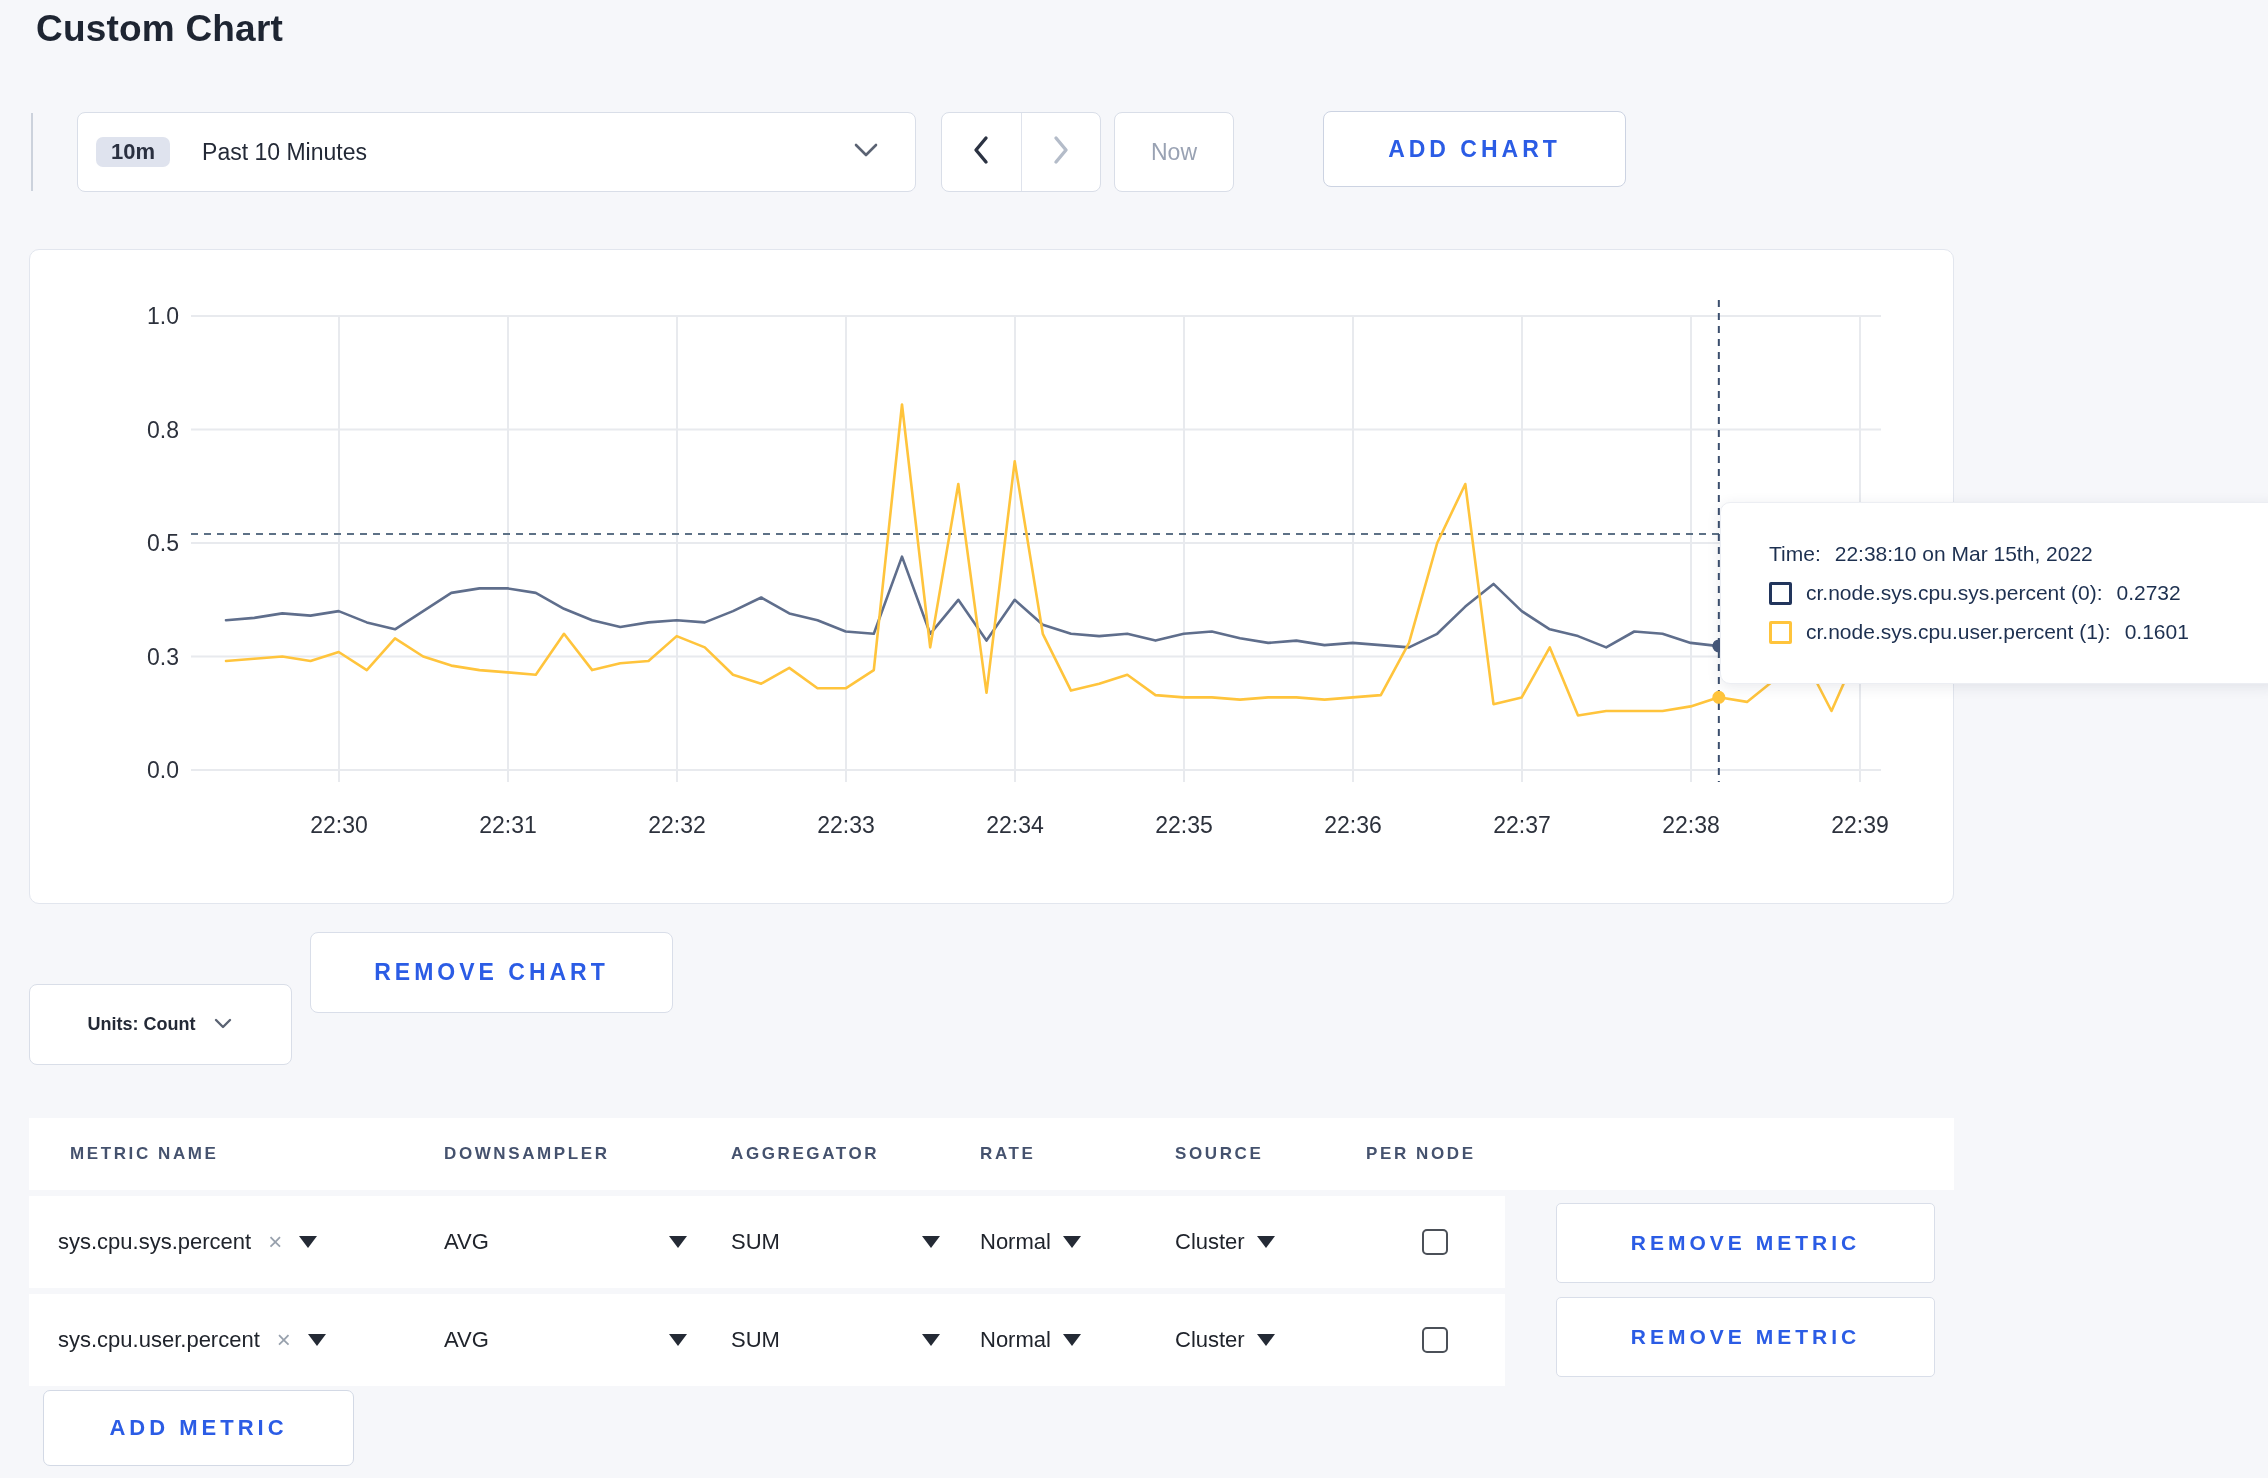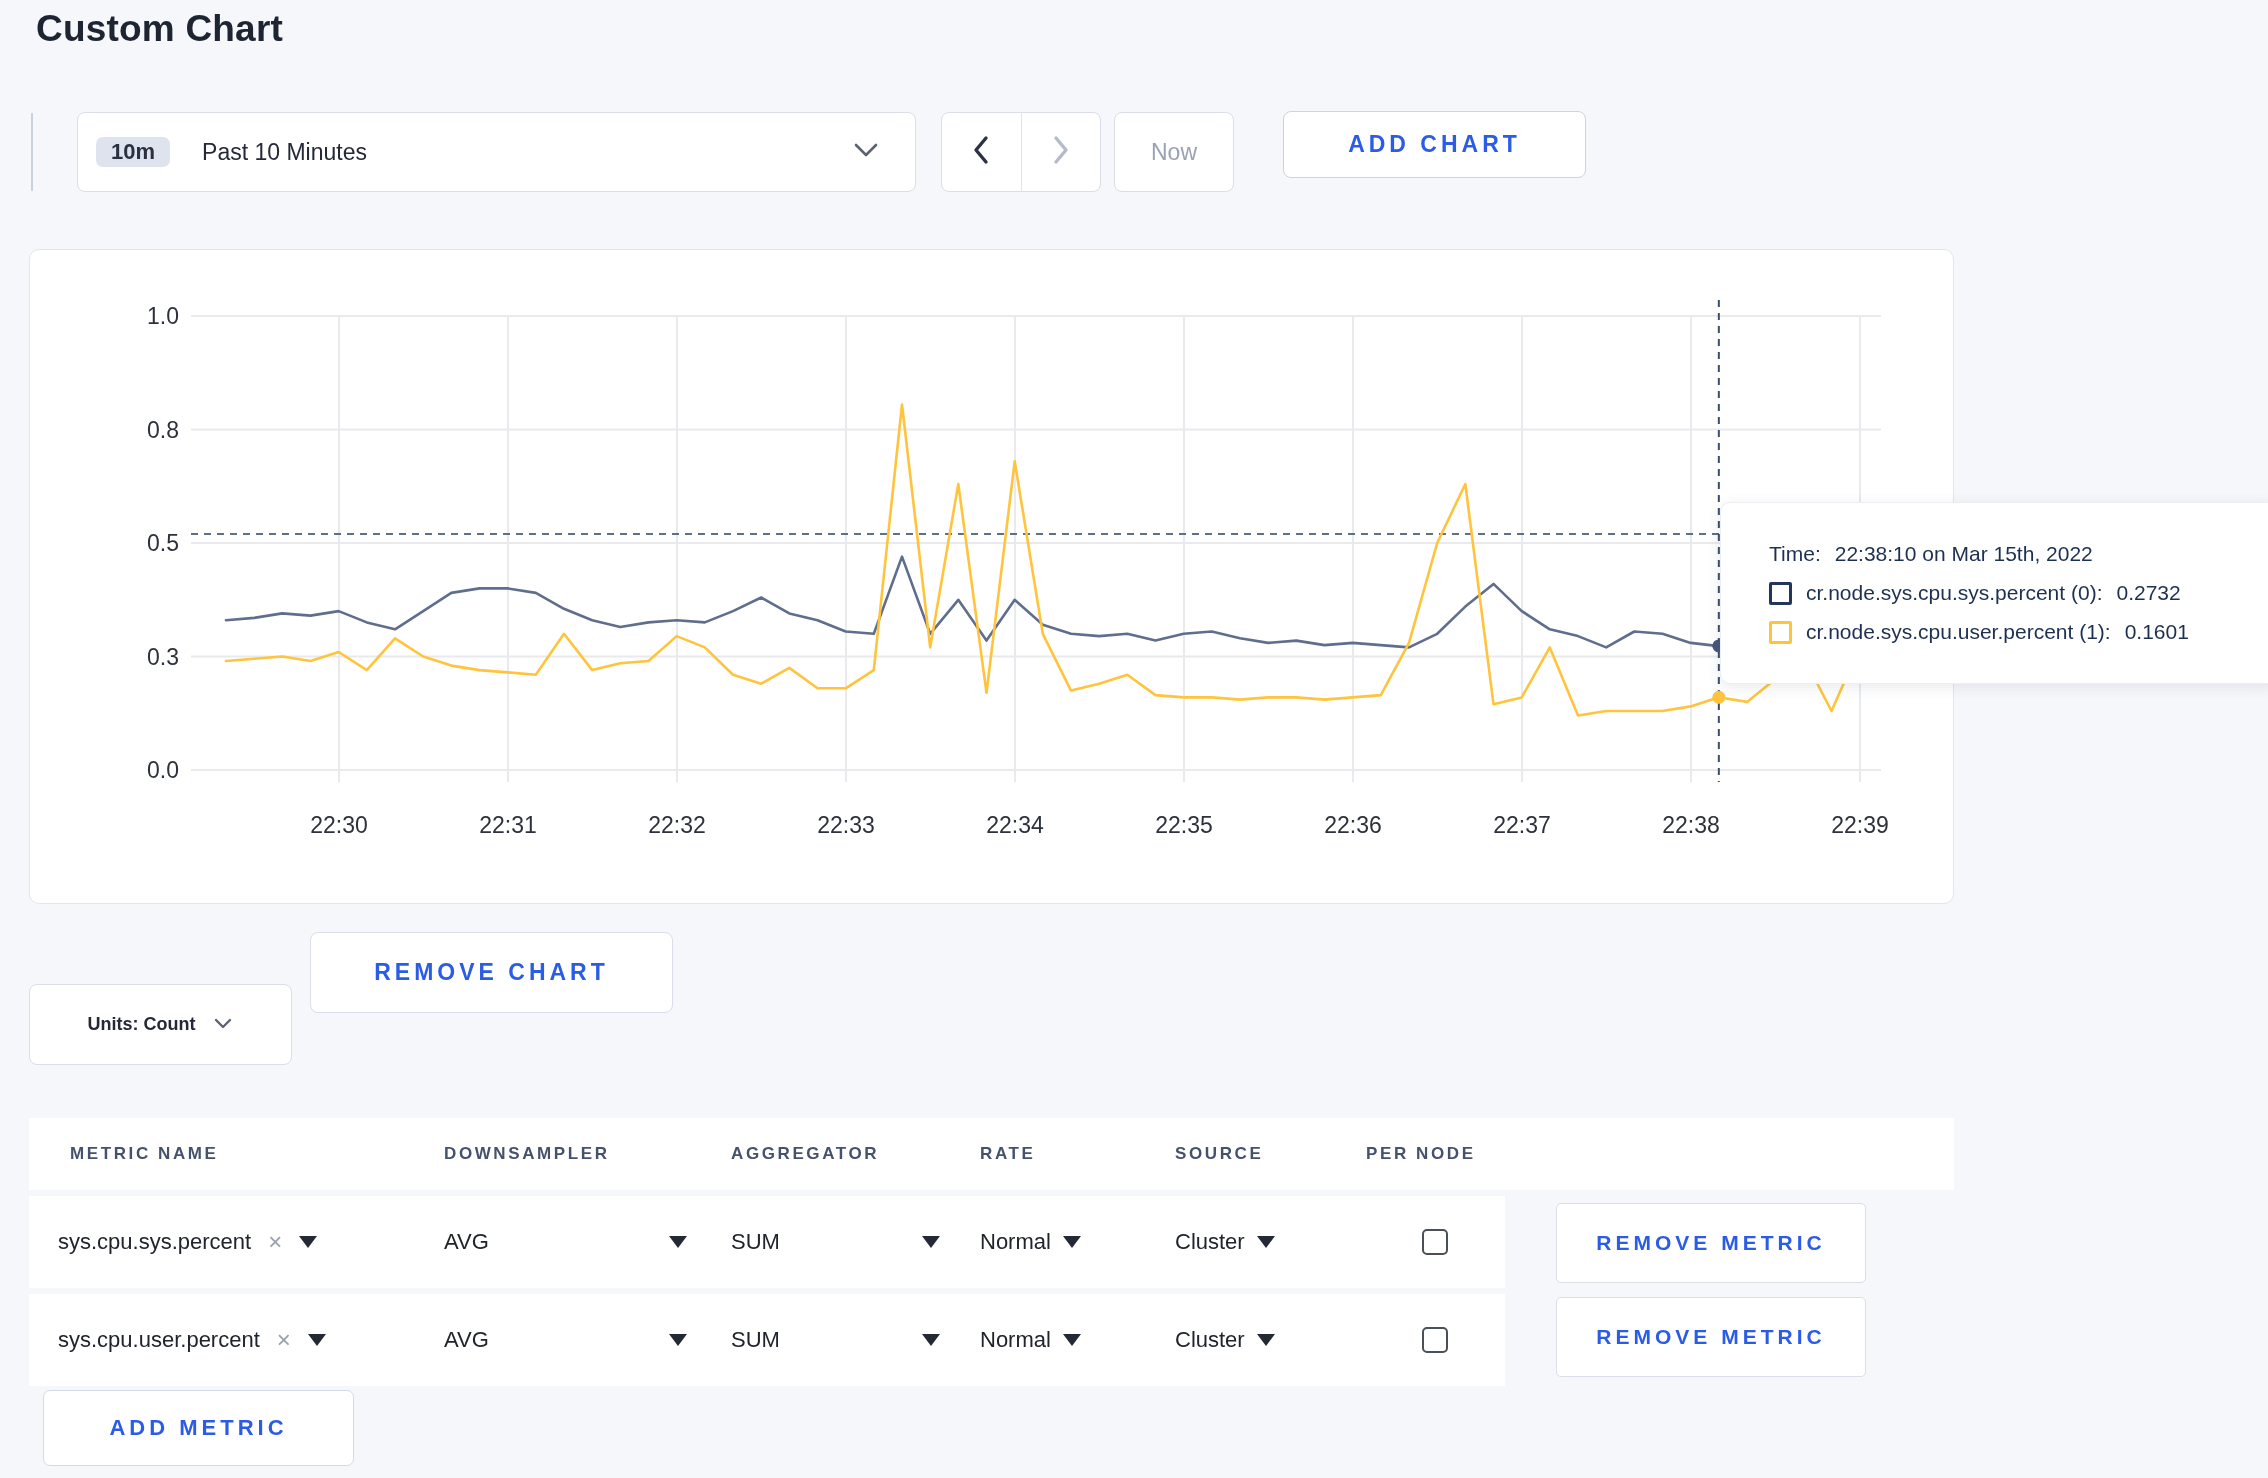--- a/index.html
+++ b/index.html
@@ -34,21 +34,21 @@
   .btn-plain{
     background:#fff;border:1.5px solid #d9dee8;border-radius:8px;box-sizing:border-box;
     display:flex;align-items:center;justify-content:center;cursor:pointer;
   }
   .now-btn{left:1114px;top:112px;width:120px;height:80px;font-size:23px;color:#99a2b3;}
   .blue-btn{
     background:#fff;border:1.5px solid #ccd3e2;border-radius:8px;box-sizing:border-box;
     display:flex;align-items:center;justify-content:center;cursor:pointer;
     color:#2b5ce5;font-weight:600;letter-spacing:4px;font-size:23px;
   }
-  .add-chart-btn{left:1283px;top:111px;width:303px;height:67px;}
+  .add-chart-btn{left:1323px;top:111px;width:303px;height:76px;}
   
   .chart-card{
     left:29px;top:249px;width:1925px;height:655px;background:#fff;
     border:1.5px solid #e2e6ee;border-radius:10px;box-sizing:border-box;
   }
   .chart-card svg{position:absolute;left:0;top:0;}
   
   .tooltip{
     left:1720px;top:502px;width:560px;height:182px;background:#fff;
     border:1px solid #eceef3;border-radius:10px;box-sizing:border-box;
@@ -71,21 +71,21 @@
   .cell{position:absolute;display:flex;align-items:center;font-size:22px;color:#20242c;}
   .metric-cell{left:29px;gap:17px;justify-content:center;}
   .x-mark{color:#98a1ad;font-size:24px;cursor:pointer;}
   .tri{width:0;height:0;border-left:9px solid transparent;border-right:9px solid transparent;border-top:12px solid #242a35;cursor:pointer;}
   .dd-between{justify-content:space-between;cursor:pointer;}
   .dd-inline{gap:12px;cursor:pointer;}
   .checkbox{
     position:absolute;width:26px;height:26px;border:2.5px solid #4b5058;border-radius:5px;
     background:#fff;box-sizing:border-box;cursor:pointer;
   }
-  .remove-metric-btn{left:1556px;width:310px;height:80px;font-size:21px;border-radius:5px;border-color:#d9dee9;}
+  .remove-metric-btn{left:1556px;width:379px;height:80px;font-size:21px;border-radius:5px;border-color:#d9dee9;}
   .rm-1{top:1203px;}
   .rm-2{top:1297px;}
   .add-metric-btn{left:43px;top:1390px;width:311px;height:76px;font-size:22px;border-color:#d3d9e5;border-radius:7px;}
 </style>
 </head>
 <body>
 
 <div class="abs page-title">Custom Chart</div>
 <div class="abs left-tick"></div>
 

